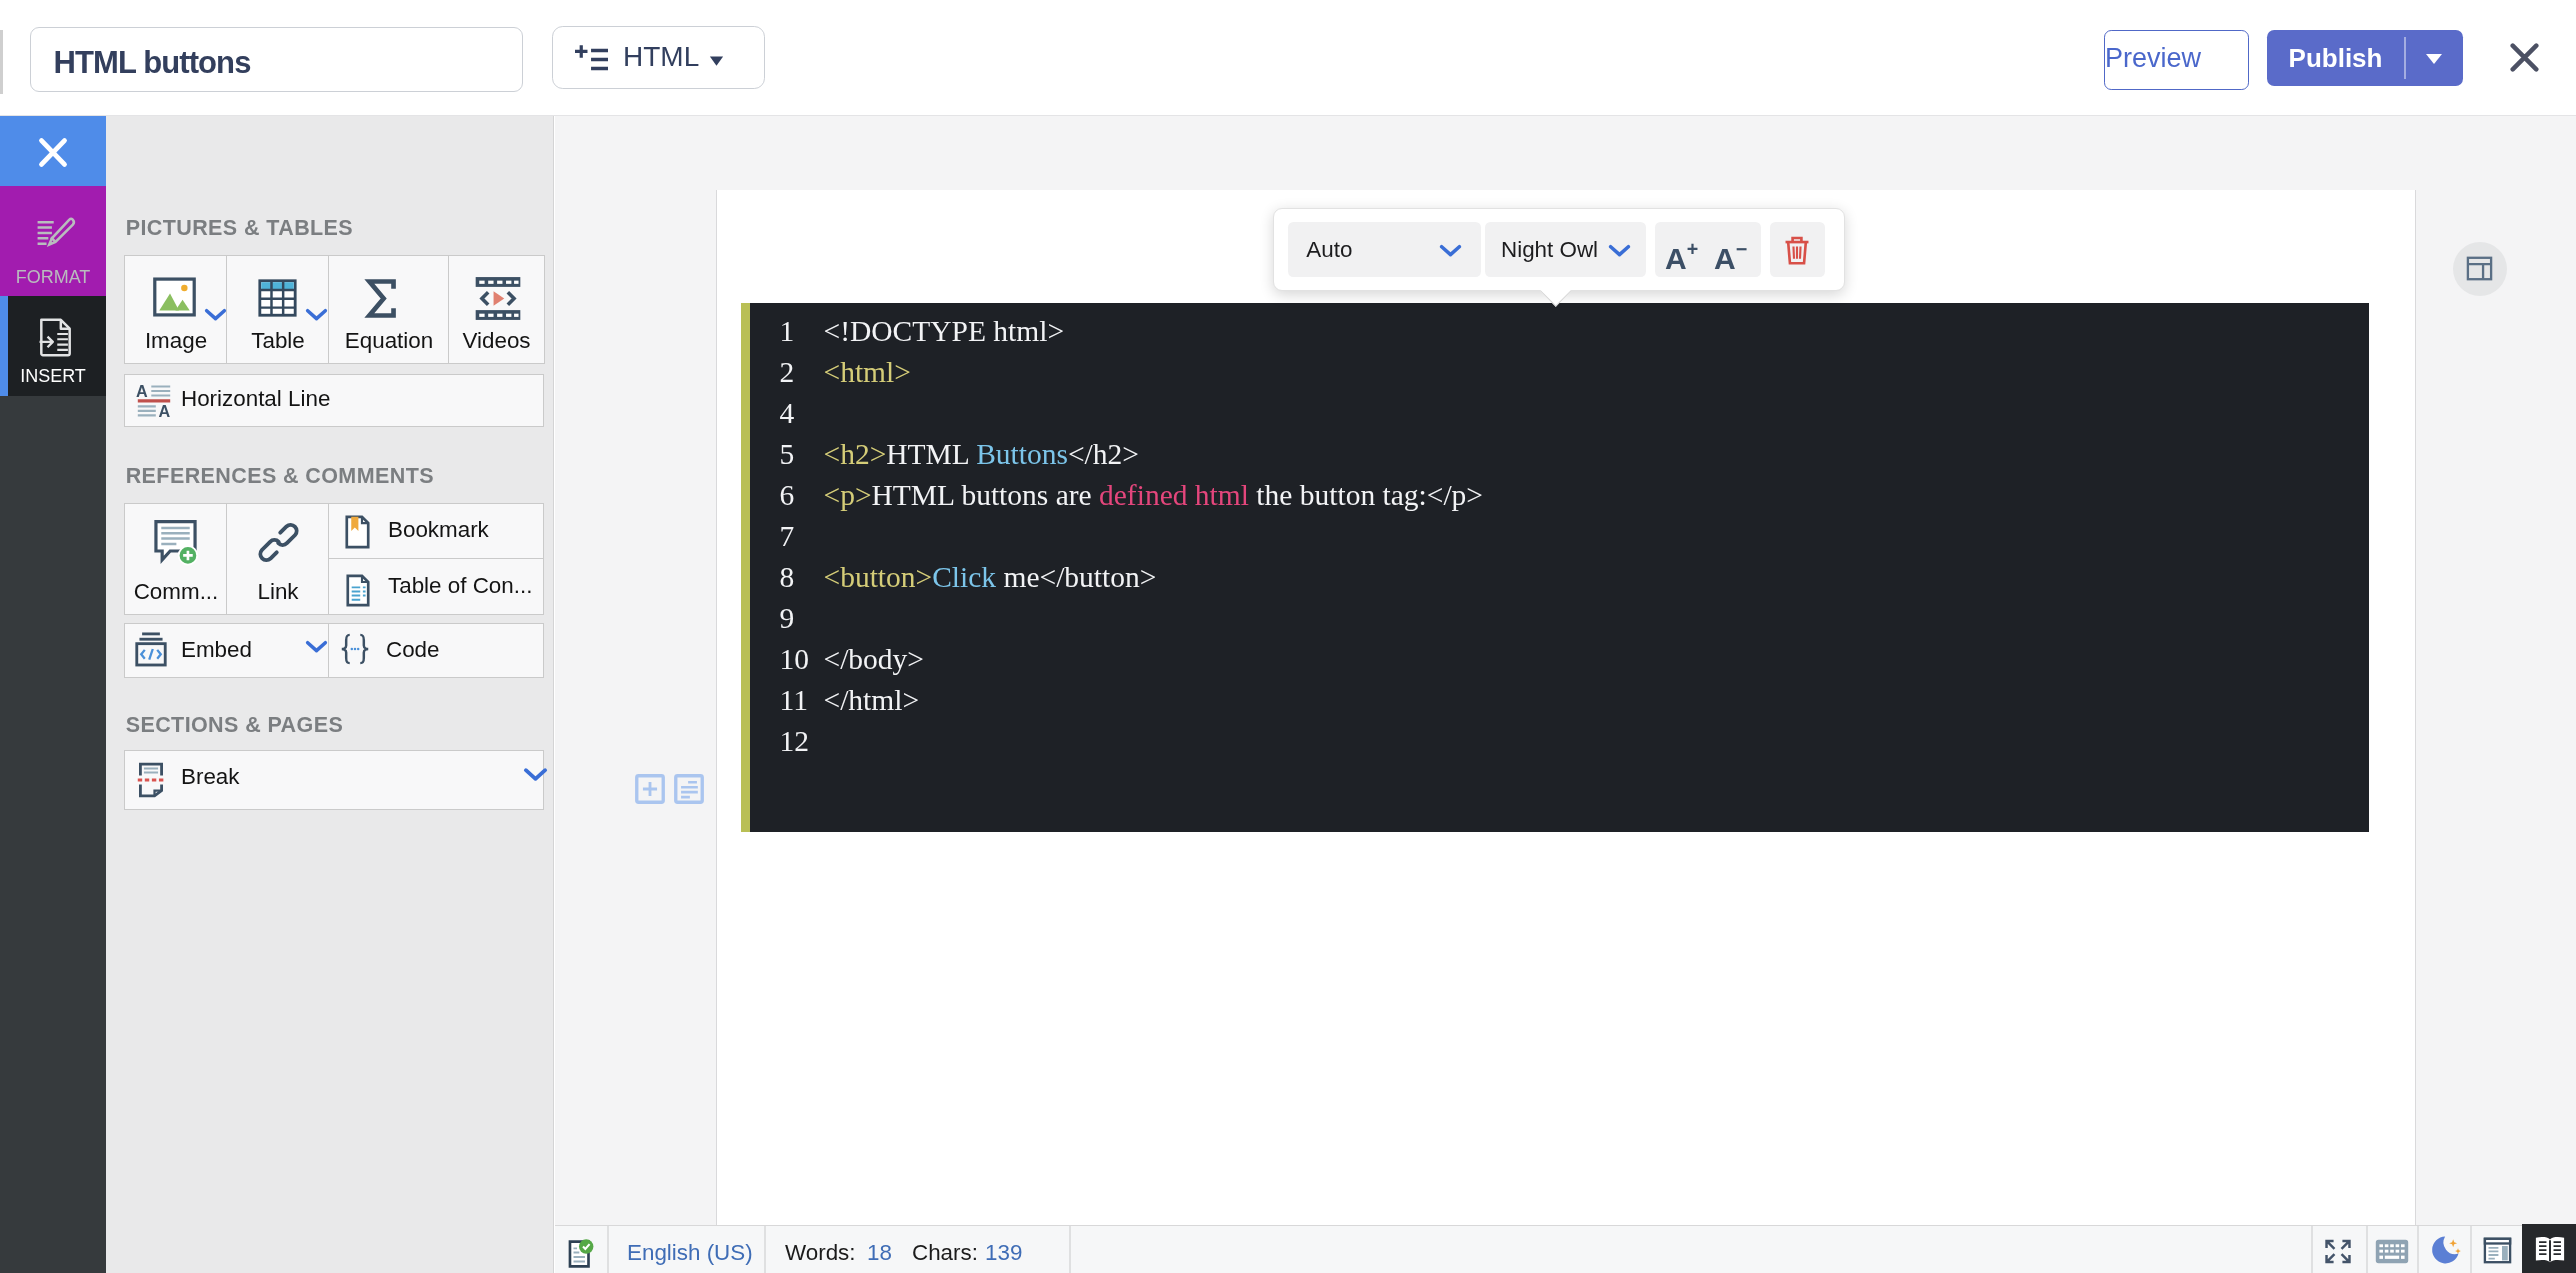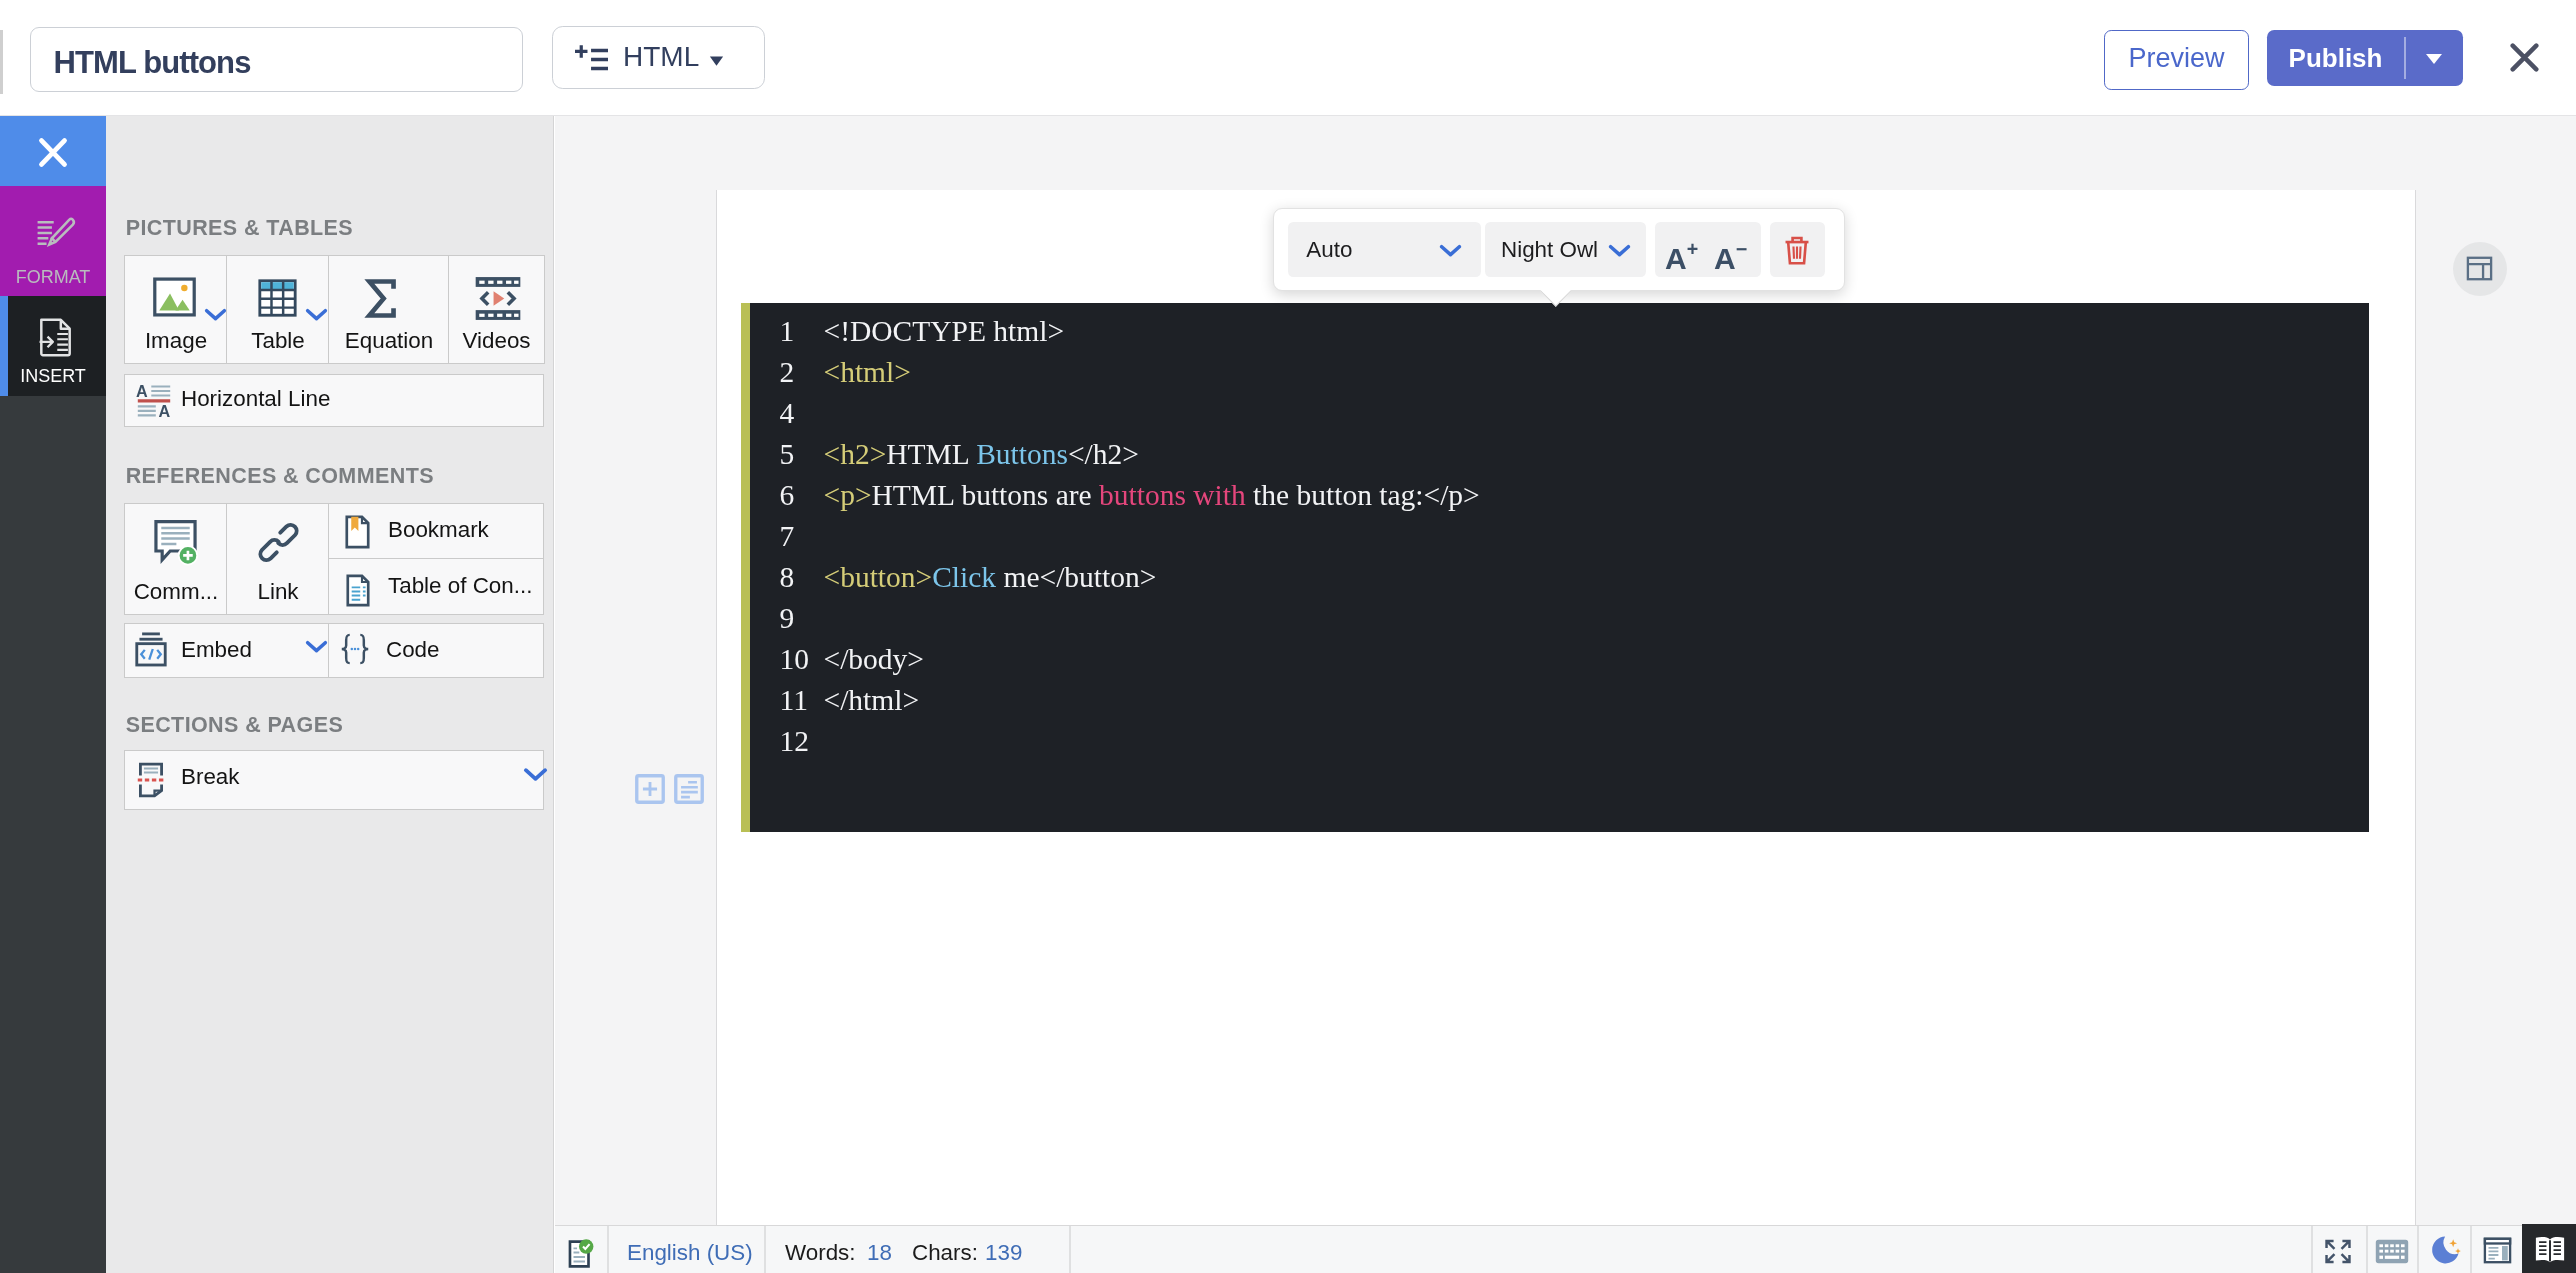--- a/index.html
+++ b/index.html
@@ -3,21 +3,21 @@
 <meta charset="utf-8">
 <style>
 *{margin:0;padding:0;box-sizing:border-box}
 html,body{width:2576px;height:1274px;background:#fff;font-family:"Liberation Sans",sans-serif;overflow:hidden}
 .abs{position:absolute}
 
 #topbar{position:absolute;left:0;top:0;width:2576px;height:116px;background:#fff;border-bottom:1.8px solid #e4e4e6;z-index:5}
 #titleinput{position:absolute;left:29.5px;top:27px;width:493px;height:65px;border:1.8px solid #ccd0d6;border-radius:9px;font-size:31px;font-weight:700;color:#333f5d;line-height:70px;padding-left:23px;letter-spacing:-0.9px}
 #htmlbtn{position:absolute;left:552px;top:26px;width:213px;height:63px;border:1.8px solid #ccd0d6;border-radius:10.7px}
 #htmlbtn .lbl{position:absolute;left:70px;top:0;line-height:59px;font-size:28px;color:#323f5e}
-#prevbtn{position:absolute;left:2104px;top:29.5px;width:145px;height:60px;border:1.8px solid #5068c7;border-radius:7.2px;font-size:27px;color:#4a67cb;text-align:center;line-height:55px}
+#prevbtn{position:absolute;left:2104px;top:29.5px;width:145px;height:60px;border:1.8px solid #5068c7;border-radius:7.2px;font-size:27px;color:#4a67cb;text-align:left;line-height:55px}
 #pubbtn{position:absolute;left:2267px;top:29.5px;width:196px;height:56px;border-radius:7.2px;background:#5a6bc9}
 #pubbtn .t{position:absolute;left:0;top:0;width:137px;text-align:center;line-height:56px;font-size:26px;font-weight:700;color:#fff}
 #pubbtn .sep{position:absolute;left:137px;top:7.2px;width:1.8px;height:42px;background:rgba(255,255,255,.45)}
 #pubbtn .car{position:absolute;left:159px;top:24px;width:0;height:0;border-left:8px solid transparent;border-right:8px solid transparent;border-top:10.7px solid #fff}
 #leftsliver{position:absolute;left:0;top:29.5px;width:2.7px;height:64px;background:#cfcfcf}
 
 #rail{position:absolute;left:0;top:116px;width:106px;height:1157px;background:#363a3d}
 #bluetab{position:absolute;left:0;top:116px;width:106px;height:70px;background:#4f8ce9}
 #fmt{position:absolute;left:0;top:186px;width:106px;height:130px;background:#a21caf}
 #fmt .cap{position:absolute;top:81px;width:106px;text-align:center;font-size:18px;color:#b9bcbe}
@@ -254,21 +254,21 @@
     </svg>
 </div>
 
 <div id="canvas"></div>
 <div id="page"></div>
 <div id="code">
   <div class="ln"><span class="no">1</span>&lt;!DOCTYPE html&gt;</div>
   <div class="ln"><span class="no">2</span><span class="t">&lt;html&gt;</span></div>
   <div class="ln"><span class="no">4</span></div>
   <div class="ln"><span class="no">5</span><span class="t">&lt;h2&gt;</span>HTML <span class="b">Buttons</span>&lt;/h2&gt;</div>
-  <div class="ln"><span class="no">6</span><span class="t">&lt;p&gt;</span>HTML buttons are <span class="p">buttons with</span> the button tag:&lt;/p&gt;</div>
+  <div class="ln"><span class="no">6</span><span class="t">&lt;p&gt;</span>HTML buttons are <span class="p">defined html</span> the button tag:&lt;/p&gt;</div>
   <div class="ln"><span class="no">7</span></div>
   <div class="ln"><span class="no">8</span><span class="t">&lt;button&gt;</span><span class="b">Click</span> me&lt;/button&gt;</div>
   <div class="ln"><span class="no">9</span></div>
   <div class="ln"><span class="no">10</span>&lt;/body&gt;</div>
   <div class="ln"><span class="no">11</span>&lt;/html&gt;</div>
   <div class="ln"><span class="no">12</span></div>
 </div>
 
 <svg class="abs" style="left:635px;top:774px" width="30" height="30" viewBox="0 0 17 17">
   <rect x="1" y="1" width="15" height="15" rx="1" fill="none" stroke="#aac5ef" stroke-width="1.9"></rect>

